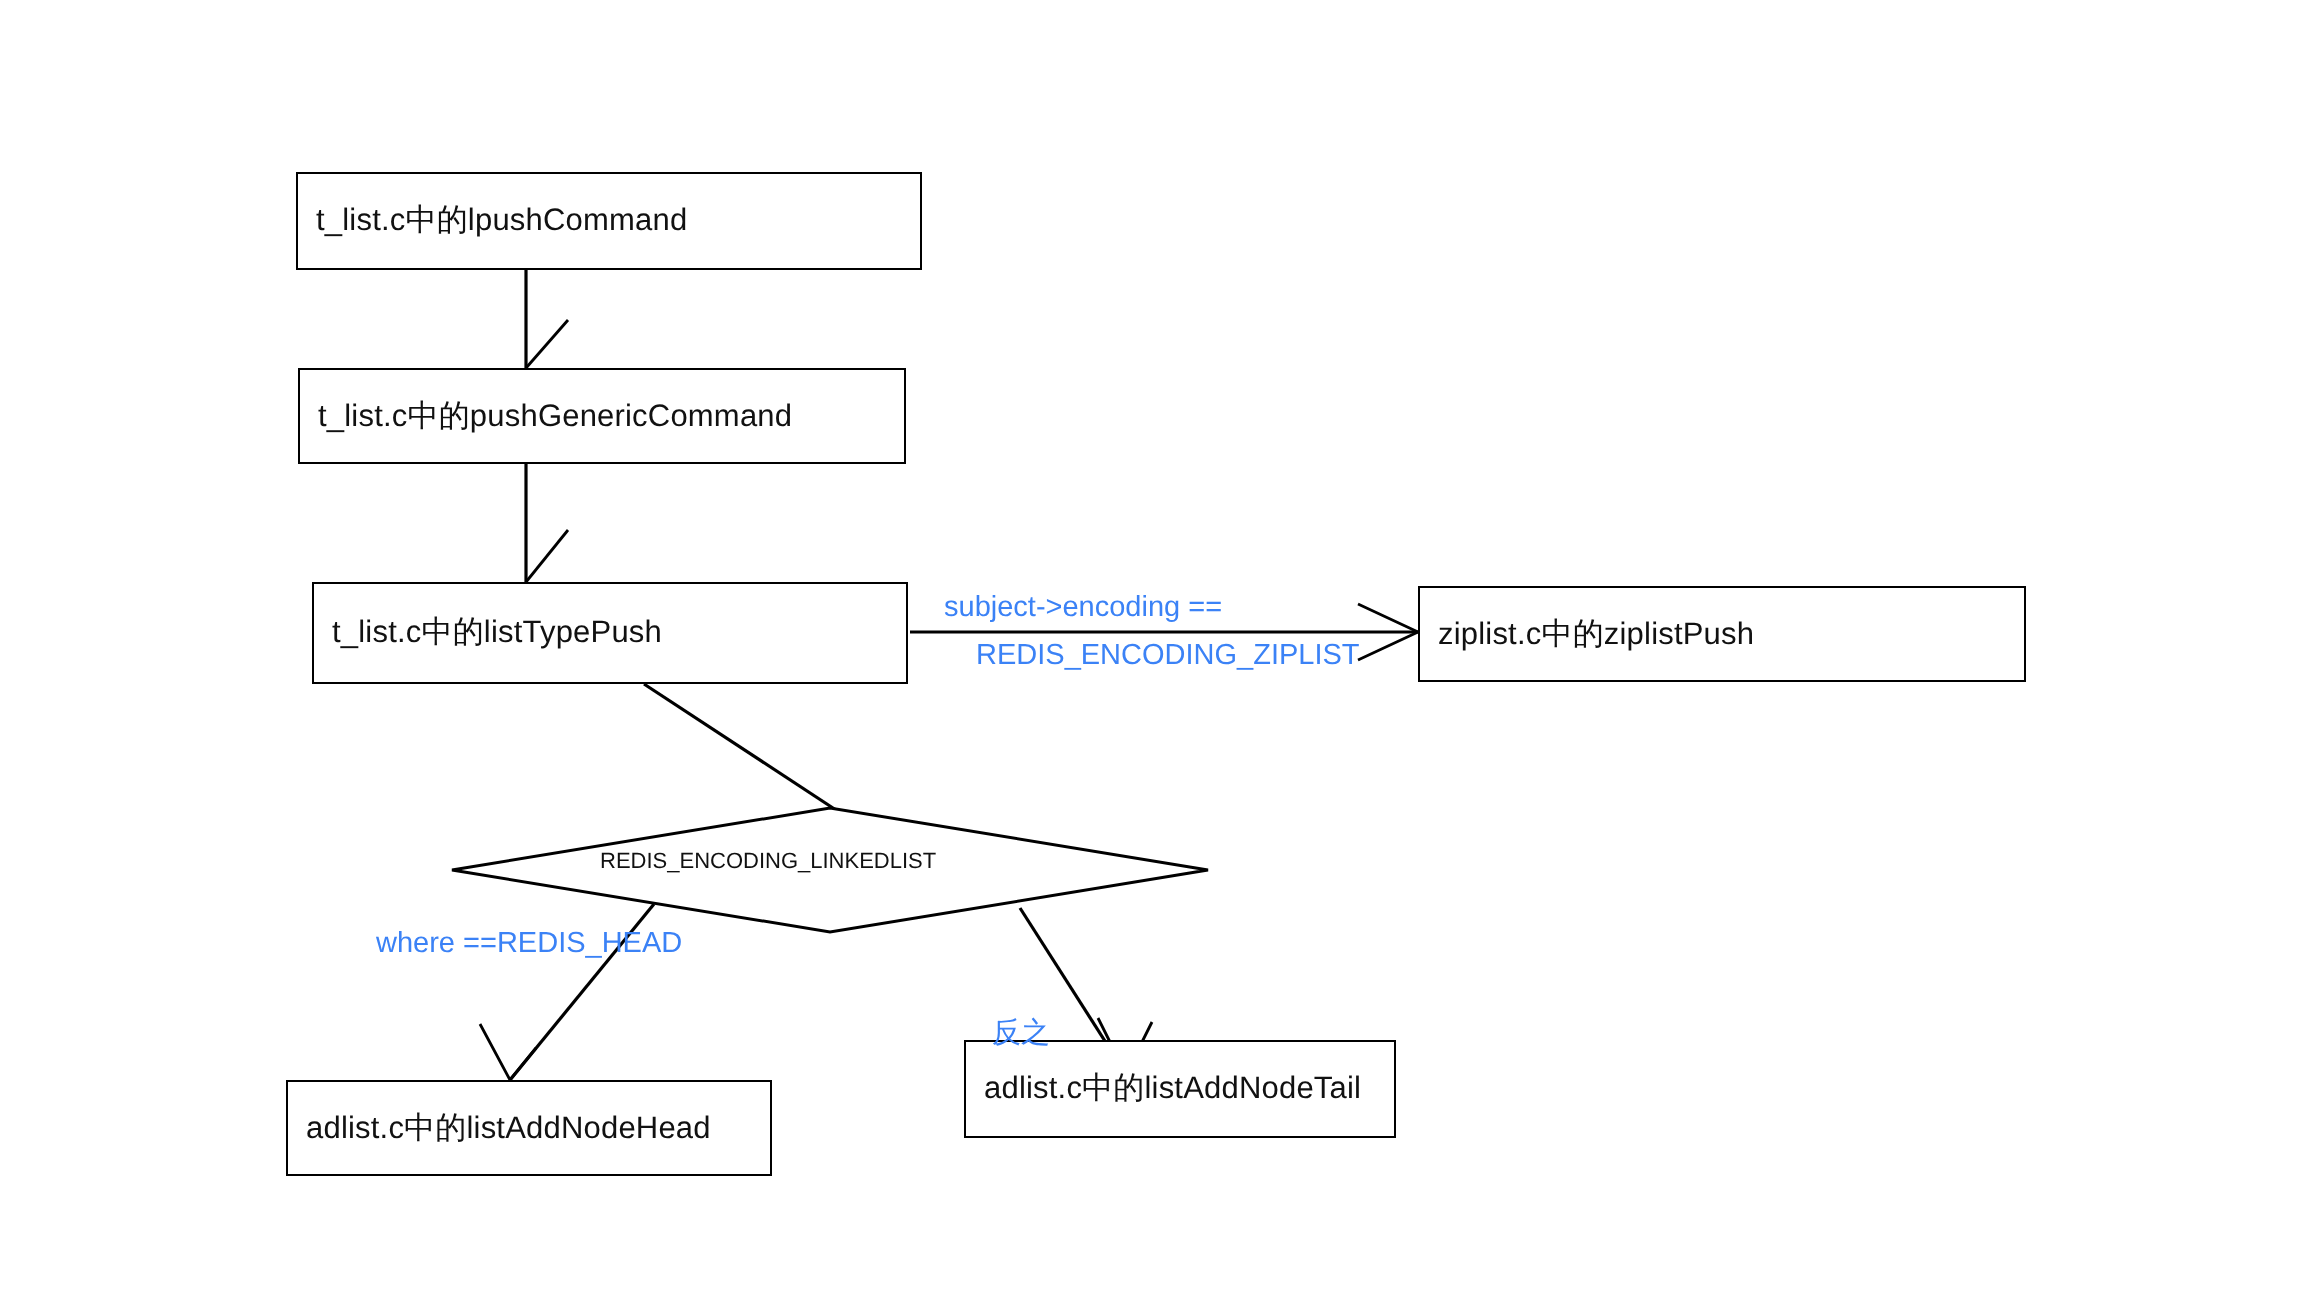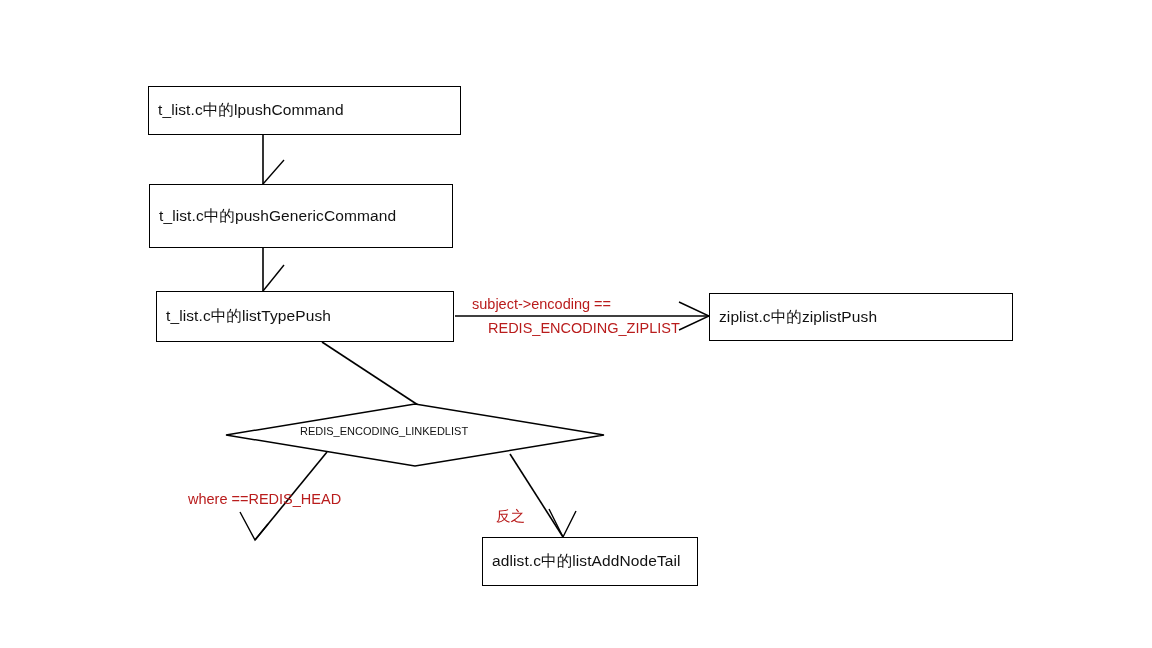--- a/index.html
+++ b/index.html
@@ -34,21 +34,21 @@
     align-items: center;
     padding-left: 9px;
     font-size: 15.5px;
     color: #111111;
     letter-spacing: 0.1px;
     white-space: nowrap;
   }
   .edge-label {
     position: absolute;
     font-size: 14.5px;
-    color: #b91c1c;
+    color: #3b82f6;
     white-space: nowrap;
     background: transparent;
   }
   .diamond-label {
     position: absolute;
     font-size: 11px;
     color: #111111;
     white-space: nowrap;
   }
 </style>
@@ -90,40 +90,43 @@
     <g>
       <line x1="466" y1="454" x2="519" y2="537" stroke="#000" stroke-width="1.6"></line>
       <polyline points="505,509 519,537 532,511" fill="none" stroke="#000" stroke-width="1.4"></polyline>
     </g>
   </svg>
 
   <div class="node-box" style="left:104px; top:86px; width:313px; height:49px;">
     <span>t_list.c中的lpushCommand</span>
   </div>
 
-  <div class="node-box" style="left:105px; top:184px; width:304px; height:64px;">
+  <div class="node-box" style="left:105px; top:184px; width:304px; height:48px;">
     <span>t_list.c中的pushGenericCommand</span>
   </div>
 
   <div class="node-box" style="left:112px; top:291px; width:298px; height:51px;">
     <span>t_list.c中的listTypePush</span>
   </div>
 
   <div class="node-box" style="left:665px; top:293px; width:304px; height:48px;">
     <span>ziplist.c中的ziplistPush</span>
   </div>
 
+  <div class="node-box" style="left:99px; top:540px; width:243px; height:48px;">
+    <span>adlist.c中的listAddNodeHead</span>
+  </div>
 
-  <div class="node-box" style="left:438px; top:537px; width:216px; height:49px;">
+  <div class="node-box" style="left:438px; top:520px; width:216px; height:49px;">
     <span>adlist.c中的listAddNodeTail</span>
   </div>
 
   <div class="diamond-label" style="left:256px; top:425px;">REDIS_ENCODING_LINKEDLIST</div>
 
   <div class="edge-label" style="left:428px; top:296px;">subject-&gt;encoding ==</div>
 
   <div class="edge-label" style="left:444px; top:320px;">REDIS_ENCODING_ZIPLIST</div>
 
-  <div class="edge-label" style="left:144px; top:491px;">where ==REDIS_HEAD</div>
+  <div class="edge-label" style="left:144px; top:464px;">where ==REDIS_HEAD</div>
 
   <div class="edge-label" style="left:452px; top:507px;">反之</div>
 
 </div>
 
 </body></html>

